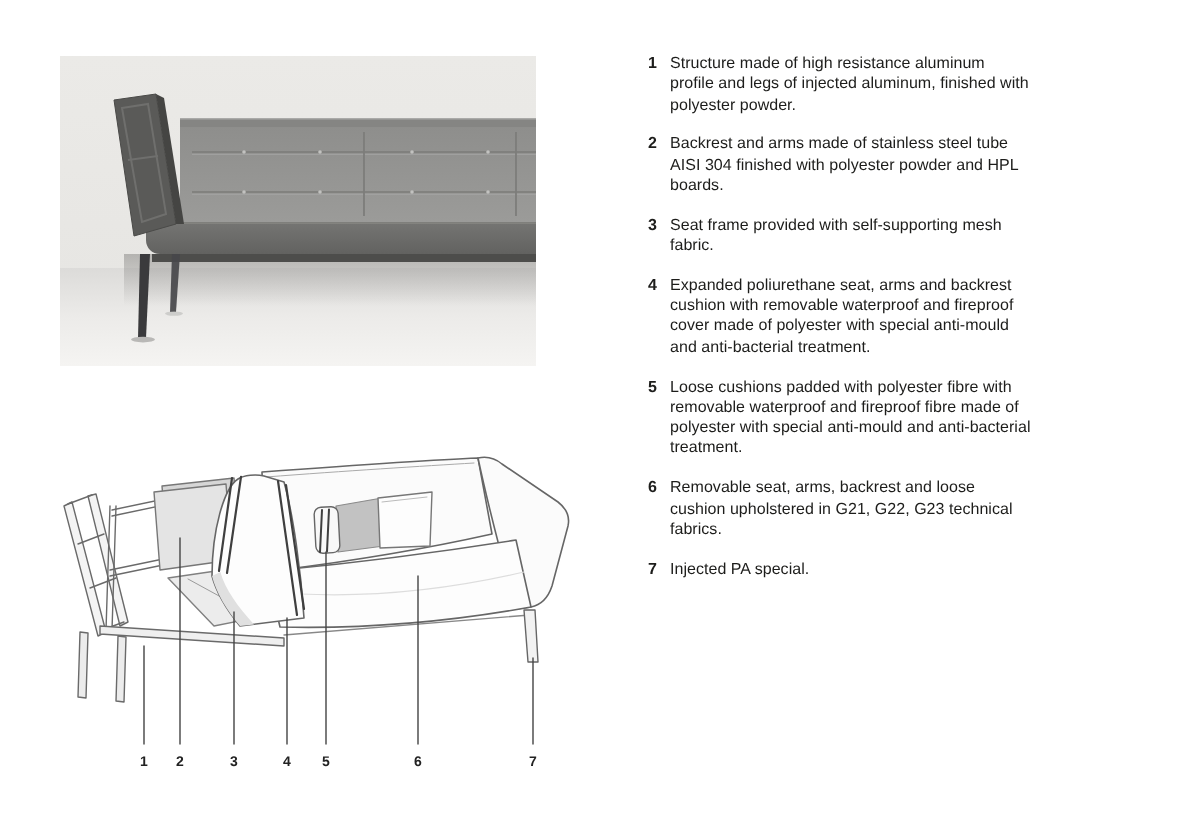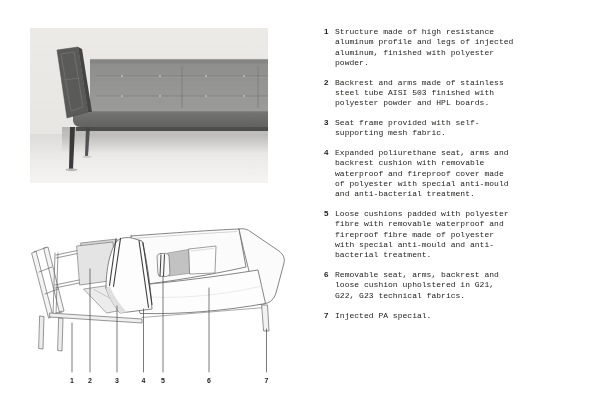--- a/index.html
+++ b/index.html
@@ -16,21 +16,21 @@
   .diagram-wrap{position:absolute;left:22px;top:225px;width:280px;height:165px;}
   .diagram-wrap svg{display:block;}
   
   .specs{position:absolute;left:324px;top:27px;width:192px;color:#1d1d1b;}
   .spec-item{display:flex;margin:0 0 9.5px 0;}
   .spec-num{
     flex:0 0 11px;width:11px;
     font-size:8px;line-height:10.3px;font-weight:700;
   }
   .spec-text{
-    margin:0;font-size:8px;line-height:10.3px;letter-spacing:0.02px;font-family:Liberation Mono, monospace;
+    margin:0;font-size:8px;line-height:10.3px;letter-spacing:0.02px;
   }
   .callout-num{
     font-family:"Liberation Sans",sans-serif;
     font-size:7px;font-weight:700;fill:#222222;
   }
 </style>
 </head>
 <body>
 
 <div class="photo-wrap">
@@ -204,21 +204,21 @@
   </svg>
 </div>
 
 <div class="specs">
   <div class="spec-item">
     <span class="spec-num">1</span>
     <p class="spec-text">Structure made of high resistance aluminum profile and legs of injected aluminum, finished with polyester powder.</p>
   </div>
   <div class="spec-item">
     <span class="spec-num">2</span>
-    <p class="spec-text">Backrest and arms made of stainless steel tube AISI 503 finished with polyester powder and HPL boards.</p>
+    <p class="spec-text">Backrest and arms made of stainless steel tube AISI 304 finished with polyester powder and HPL boards.</p>
   </div>
   <div class="spec-item">
     <span class="spec-num">3</span>
     <p class="spec-text">Seat frame provided with self-supporting mesh fabric.</p>
   </div>
   <div class="spec-item">
     <span class="spec-num">4</span>
     <p class="spec-text">Expanded poliurethane seat, arms and backrest cushion with removable waterproof and fireproof cover made of polyester with special anti-mould and anti-bacterial treatment.</p>
   </div>
   <div class="spec-item">

